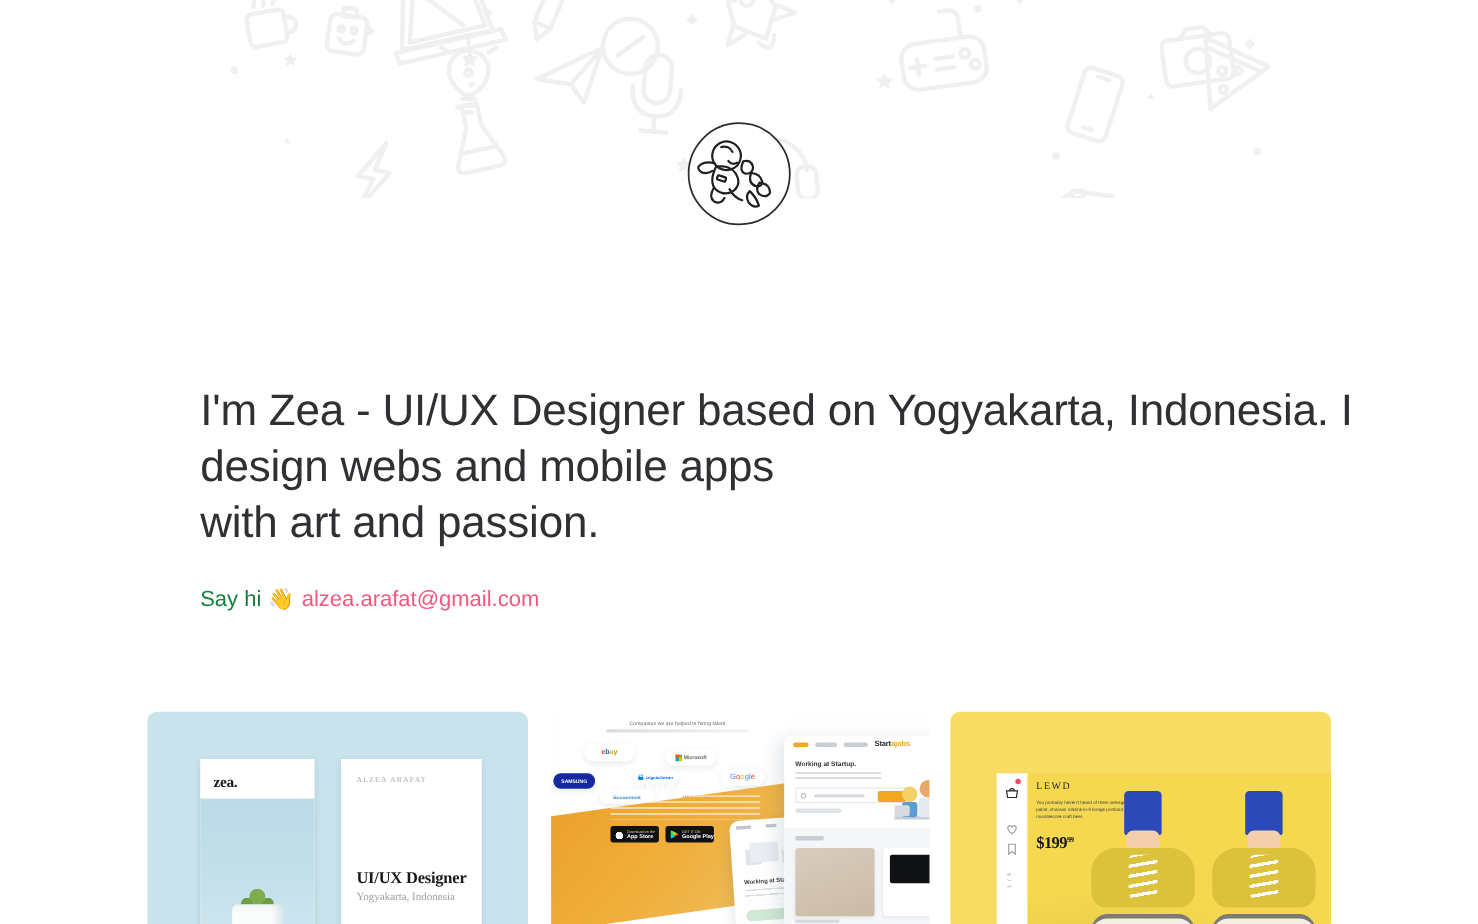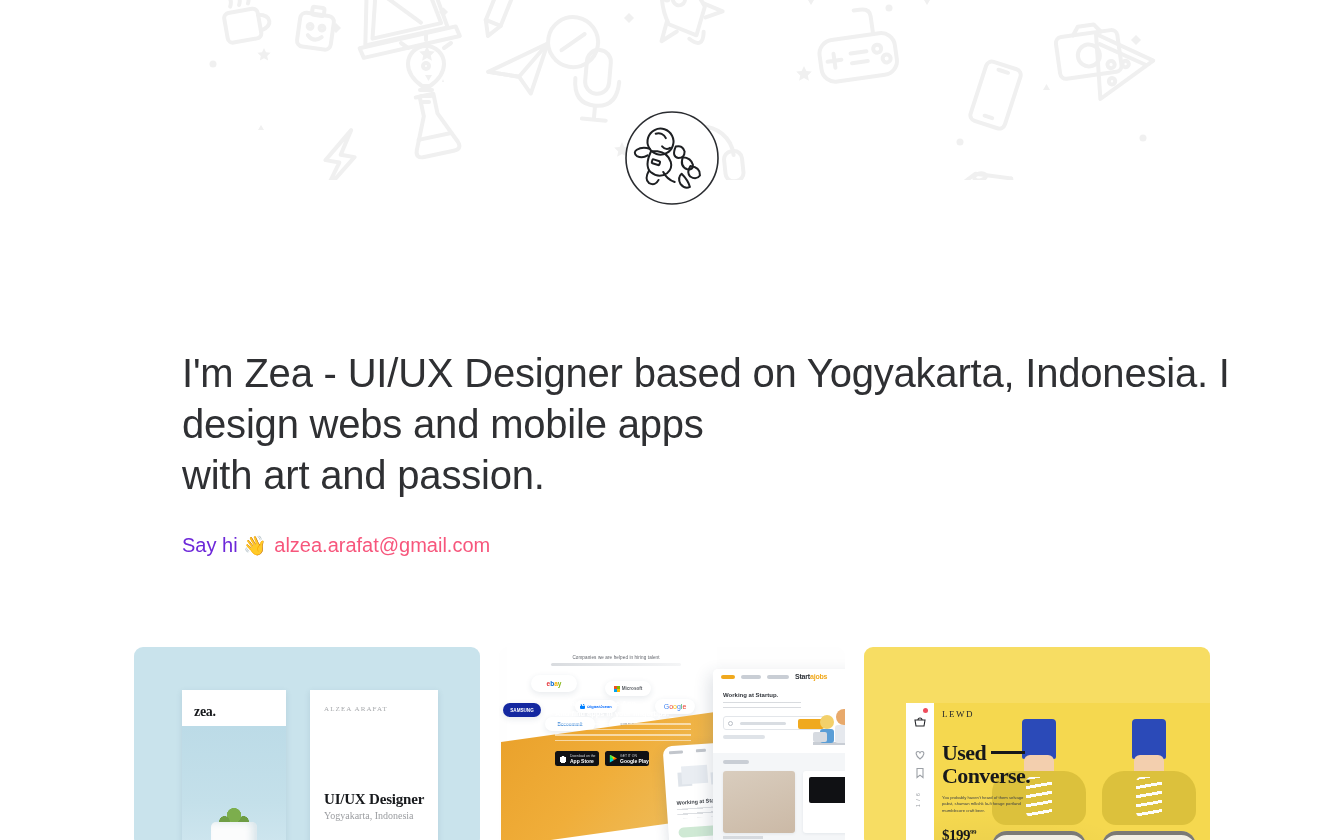--- a/index.html
+++ b/index.html
@@ -60,21 +60,21 @@
   }
   .hero-contact {
     margin-top: 30px;
     font-size: 20px;
     line-height: 28px;
     color: #3b3c3f;
     display: flex;
     align-items: center;
     gap: 0px;
   }
-  .say-hi { color: #6d28d9; }
+  .say-hi { color: #15803d; }
   .wave-emoji {
     display: inline-block;
     margin: 0 7px 0 6px;
     font-size: 19px;
     line-height: 1;
   }
   .email-link {
     color: #f7567c;
     text-decoration: none;
     font-size: 20px;
@@ -683,24 +683,20 @@
         <span class="c3-sb-icon" style="top:62px;">
           <svg viewBox="0 0 12 12" xmlns="http://www.w3.org/2000/svg" fill="none" stroke="#9ca0a6" stroke-width="1.1">
             <path d="M3 1.5 h6 v9 l-3 -2.4 -3 2.4 Z"></path>
           </svg>
         </span>
         <span class="c3-sb-count">1 / 6</span>
       </div>
 
       <div class="c3-content">
         <div class="c3-brand">LEWD</div>
-        <div class="c3-title">
-          <span>Used</span><span class="rule"></span><br>
-          <span>Converse.</span>
-        </div>
         <div class="c3-desc">You probably haven't heard of them selvage pabst, shaman mlkshk lo-fi forage portland mumblecore craft beer.</div>
         <div class="c3-price">
           <span>$199</span><sup>99</sup>
         </div>
 
       </div>
     </div>
 
   </div>
 </div>

